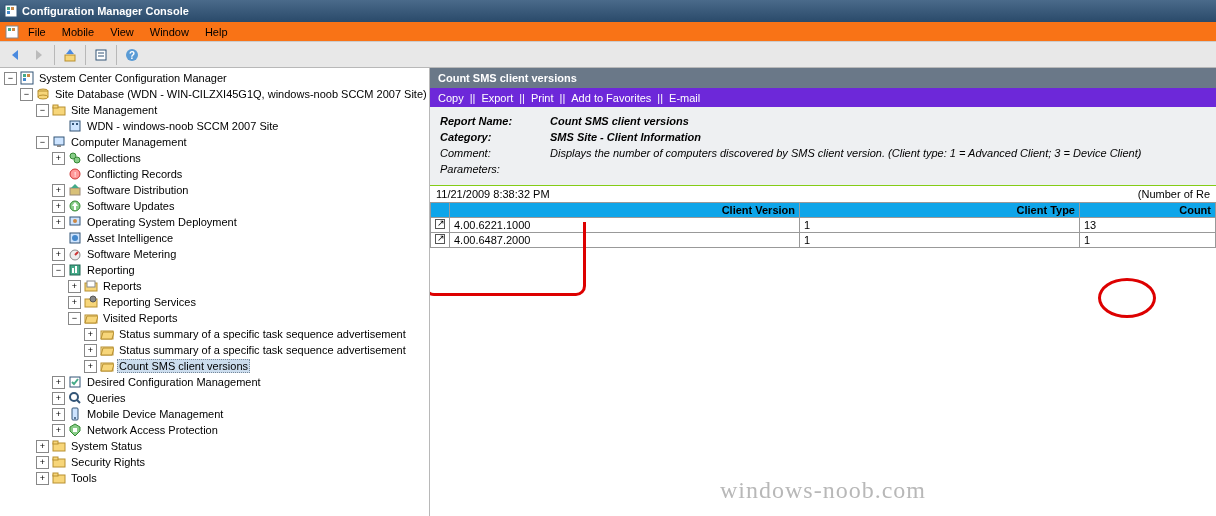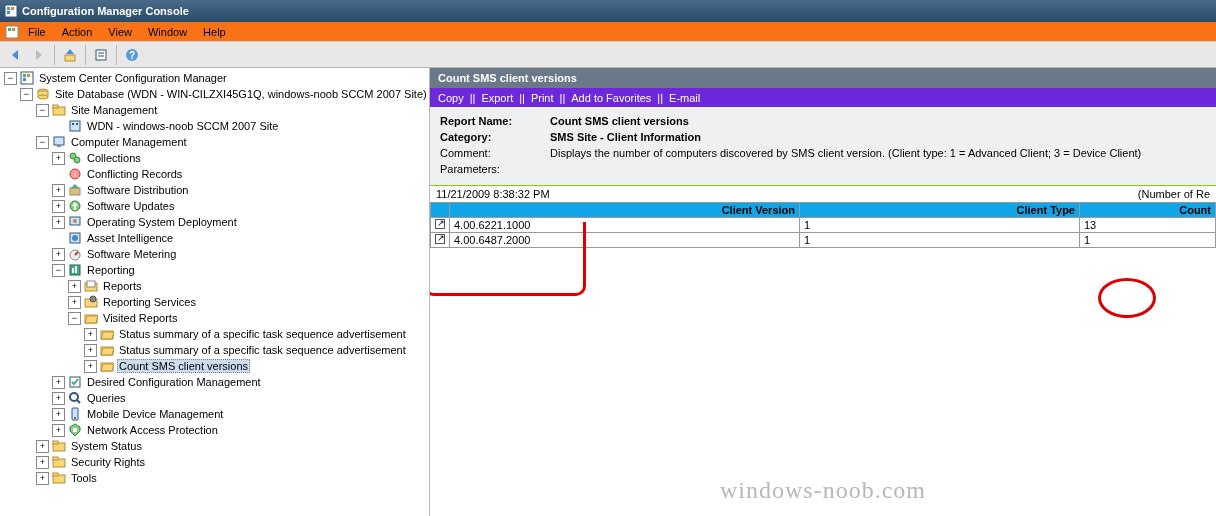--- a/index.html
+++ b/index.html
@@ -95,21 +95,21 @@
     display: flex; align-items: center;
     padding: 0 8px;
     gap: 6px;
   }
   .ractions .act { cursor: default; }
   .meta {
     background: #eef0f2;
     padding: 6px 10px 8px 10px;
     line-height: 16px;
   }
-  .meta .row { display: flex; }
+  .meta .row { display: flex; font-style: italic; }
   .meta .lab { width: 110px; }
   .meta .lab.bold, .meta .val.bold { font-weight: bold; }
   .gridwrap { border-top: 1px solid #84cc16; }
   .gridinfo {
     display: flex; justify-content: space-between;
     padding: 2px 6px;
     font-size: 11px;
   }
   table.grid { border-collapse: collapse; width: 100%; }
   table.grid th, table.grid td {
@@ -164,21 +164,21 @@
 
 <div class="menubar">
   <span style="width:16px;display:inline-flex;align-items:center;justify-content:center">
     <svg width="14" height="14">
         <rect x="1" y="1" width="12" height="12" fill="#fff" stroke="#888"></rect>
         <rect x="3" y="3" width="3" height="3" fill="#4a8"></rect>
         <rect x="7" y="3" width="3" height="3" fill="#c84"></rect>
       </svg>
   </span>
   <span class="item">File</span>
-  <span class="item">Action</span>
+  <span class="item">Mobile</span>
   <span class="item">View</span>
   <span class="item">Window</span>
   <span class="item">Help</span>
 </div>
 
 <div class="toolbar">
   <div class="btn">
       <svg width="14" height="14">
         <polygon points="10,2 4,7 10,12" fill="#4a8adf"></polygon>
       </svg>

